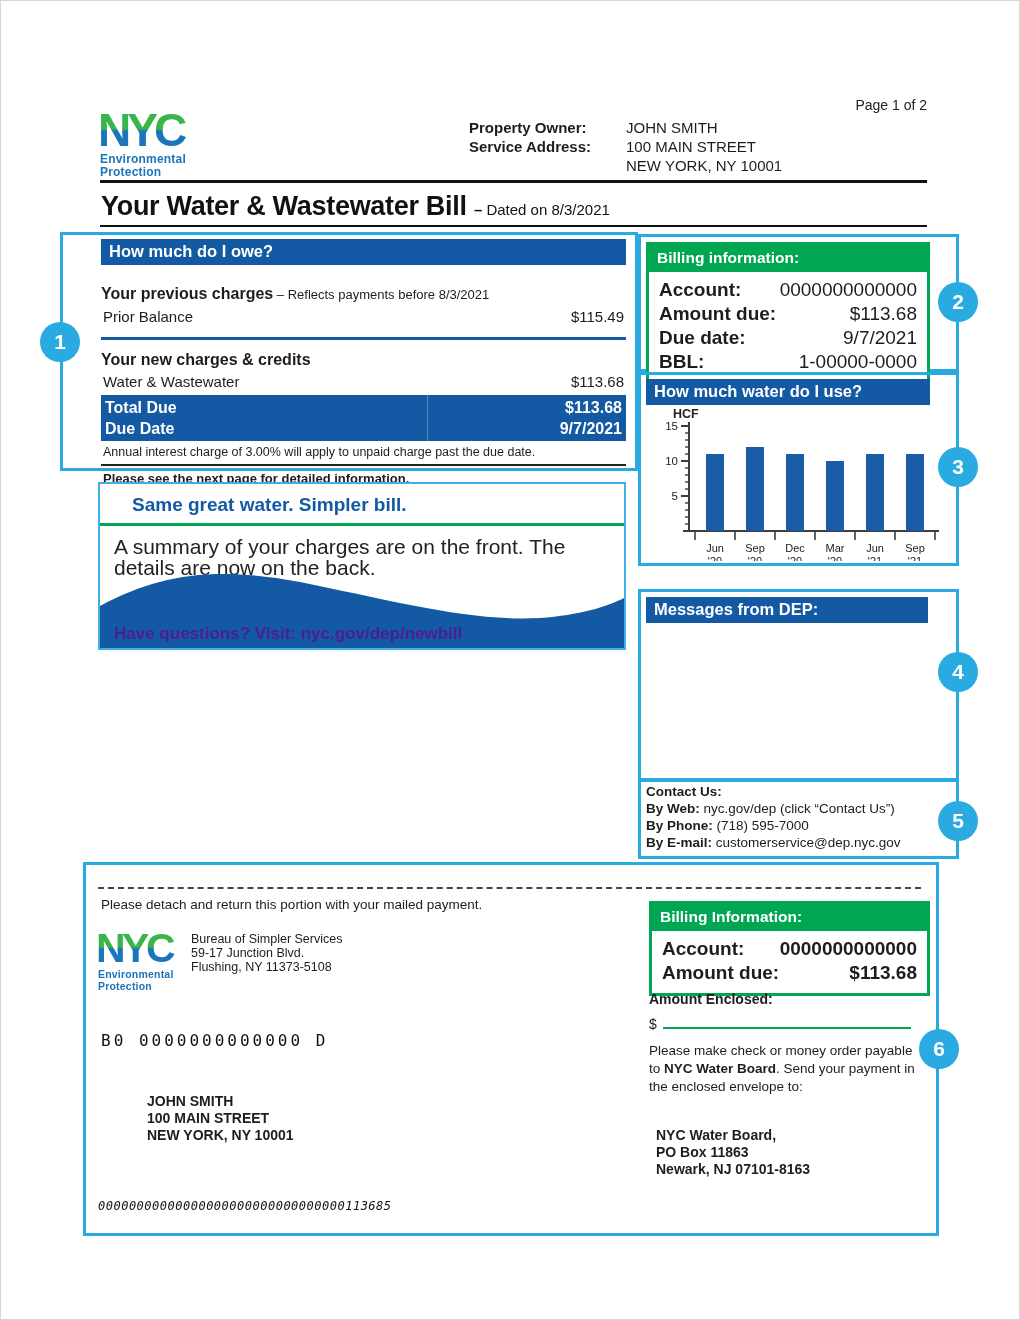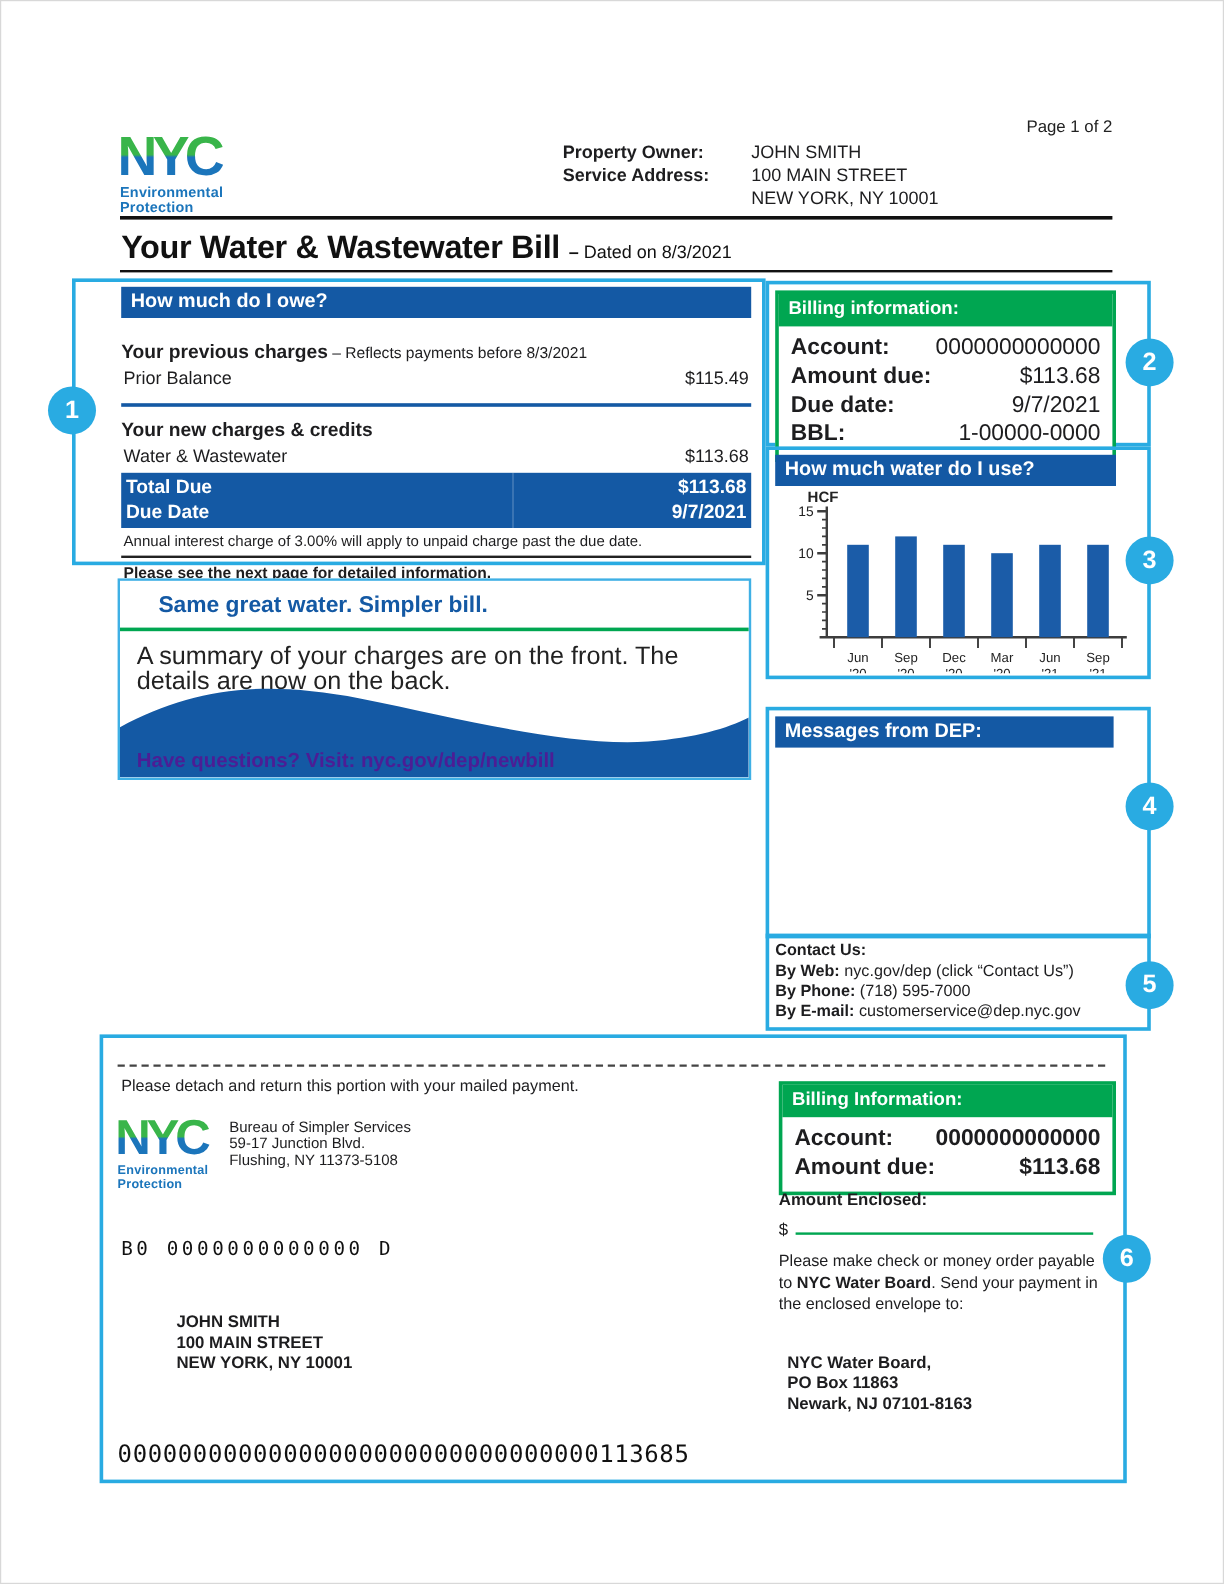--- a/index.html
+++ b/index.html
@@ -68,21 +68,21 @@
   .contact b { font-weight:bold; }
 
   
   .stub-note1 { position:absolute; left:100px; top:866px; font-size:13.5px; }
   .detach-line { position:absolute; left:97px; top:886px; width:823px; border-top:2px dashed #444; }
   .stub-note2 { position:absolute; left:100px; top:896px; font-size:13.5px; }
   .bureau { position:absolute; left:190px; top:931px; font-size:12.5px; line-height:14px; }
   .ocr { font-family:"DejaVu Sans Mono","Liberation Mono",monospace; color:#111; }
   .ocr-line1 { position:absolute; left:100px; top:1030px; font-size:16px; letter-spacing:3px; }
   .mailto { position:absolute; left:146px; top:1092px; font-size:14px; font-weight:bold; line-height:17px; }
-  .ocr-line2 { position:absolute; left:97px; top:1198px; font-size:20px; letter-spacing:.5px; }
+  .ocr-line2 { position:absolute; left:97px; top:1198px; font-size:12px; letter-spacing:.5px;font-style:italic; }
   .amount-enclosed { position:absolute; left:648px; top:990px; font-size:14px; font-weight:bold; }
   .dollar-line { position:absolute; left:648px; top:1014px; width:270px; font-size:14px; }
   .dollar-line .rule { display:inline-block; width:248px; border-bottom:2px solid #00a651; height:14px; margin-left:6px; }
   .payable { position:absolute; left:648px; top:1041px; width:276px; font-size:13.5px; line-height:18px; }
   .wb-address { position:absolute; left:655px; top:1126px; font-size:14px; font-weight:bold; line-height:17px; }
 </style>
 </head>
 <body>
 
 <div id="page">

